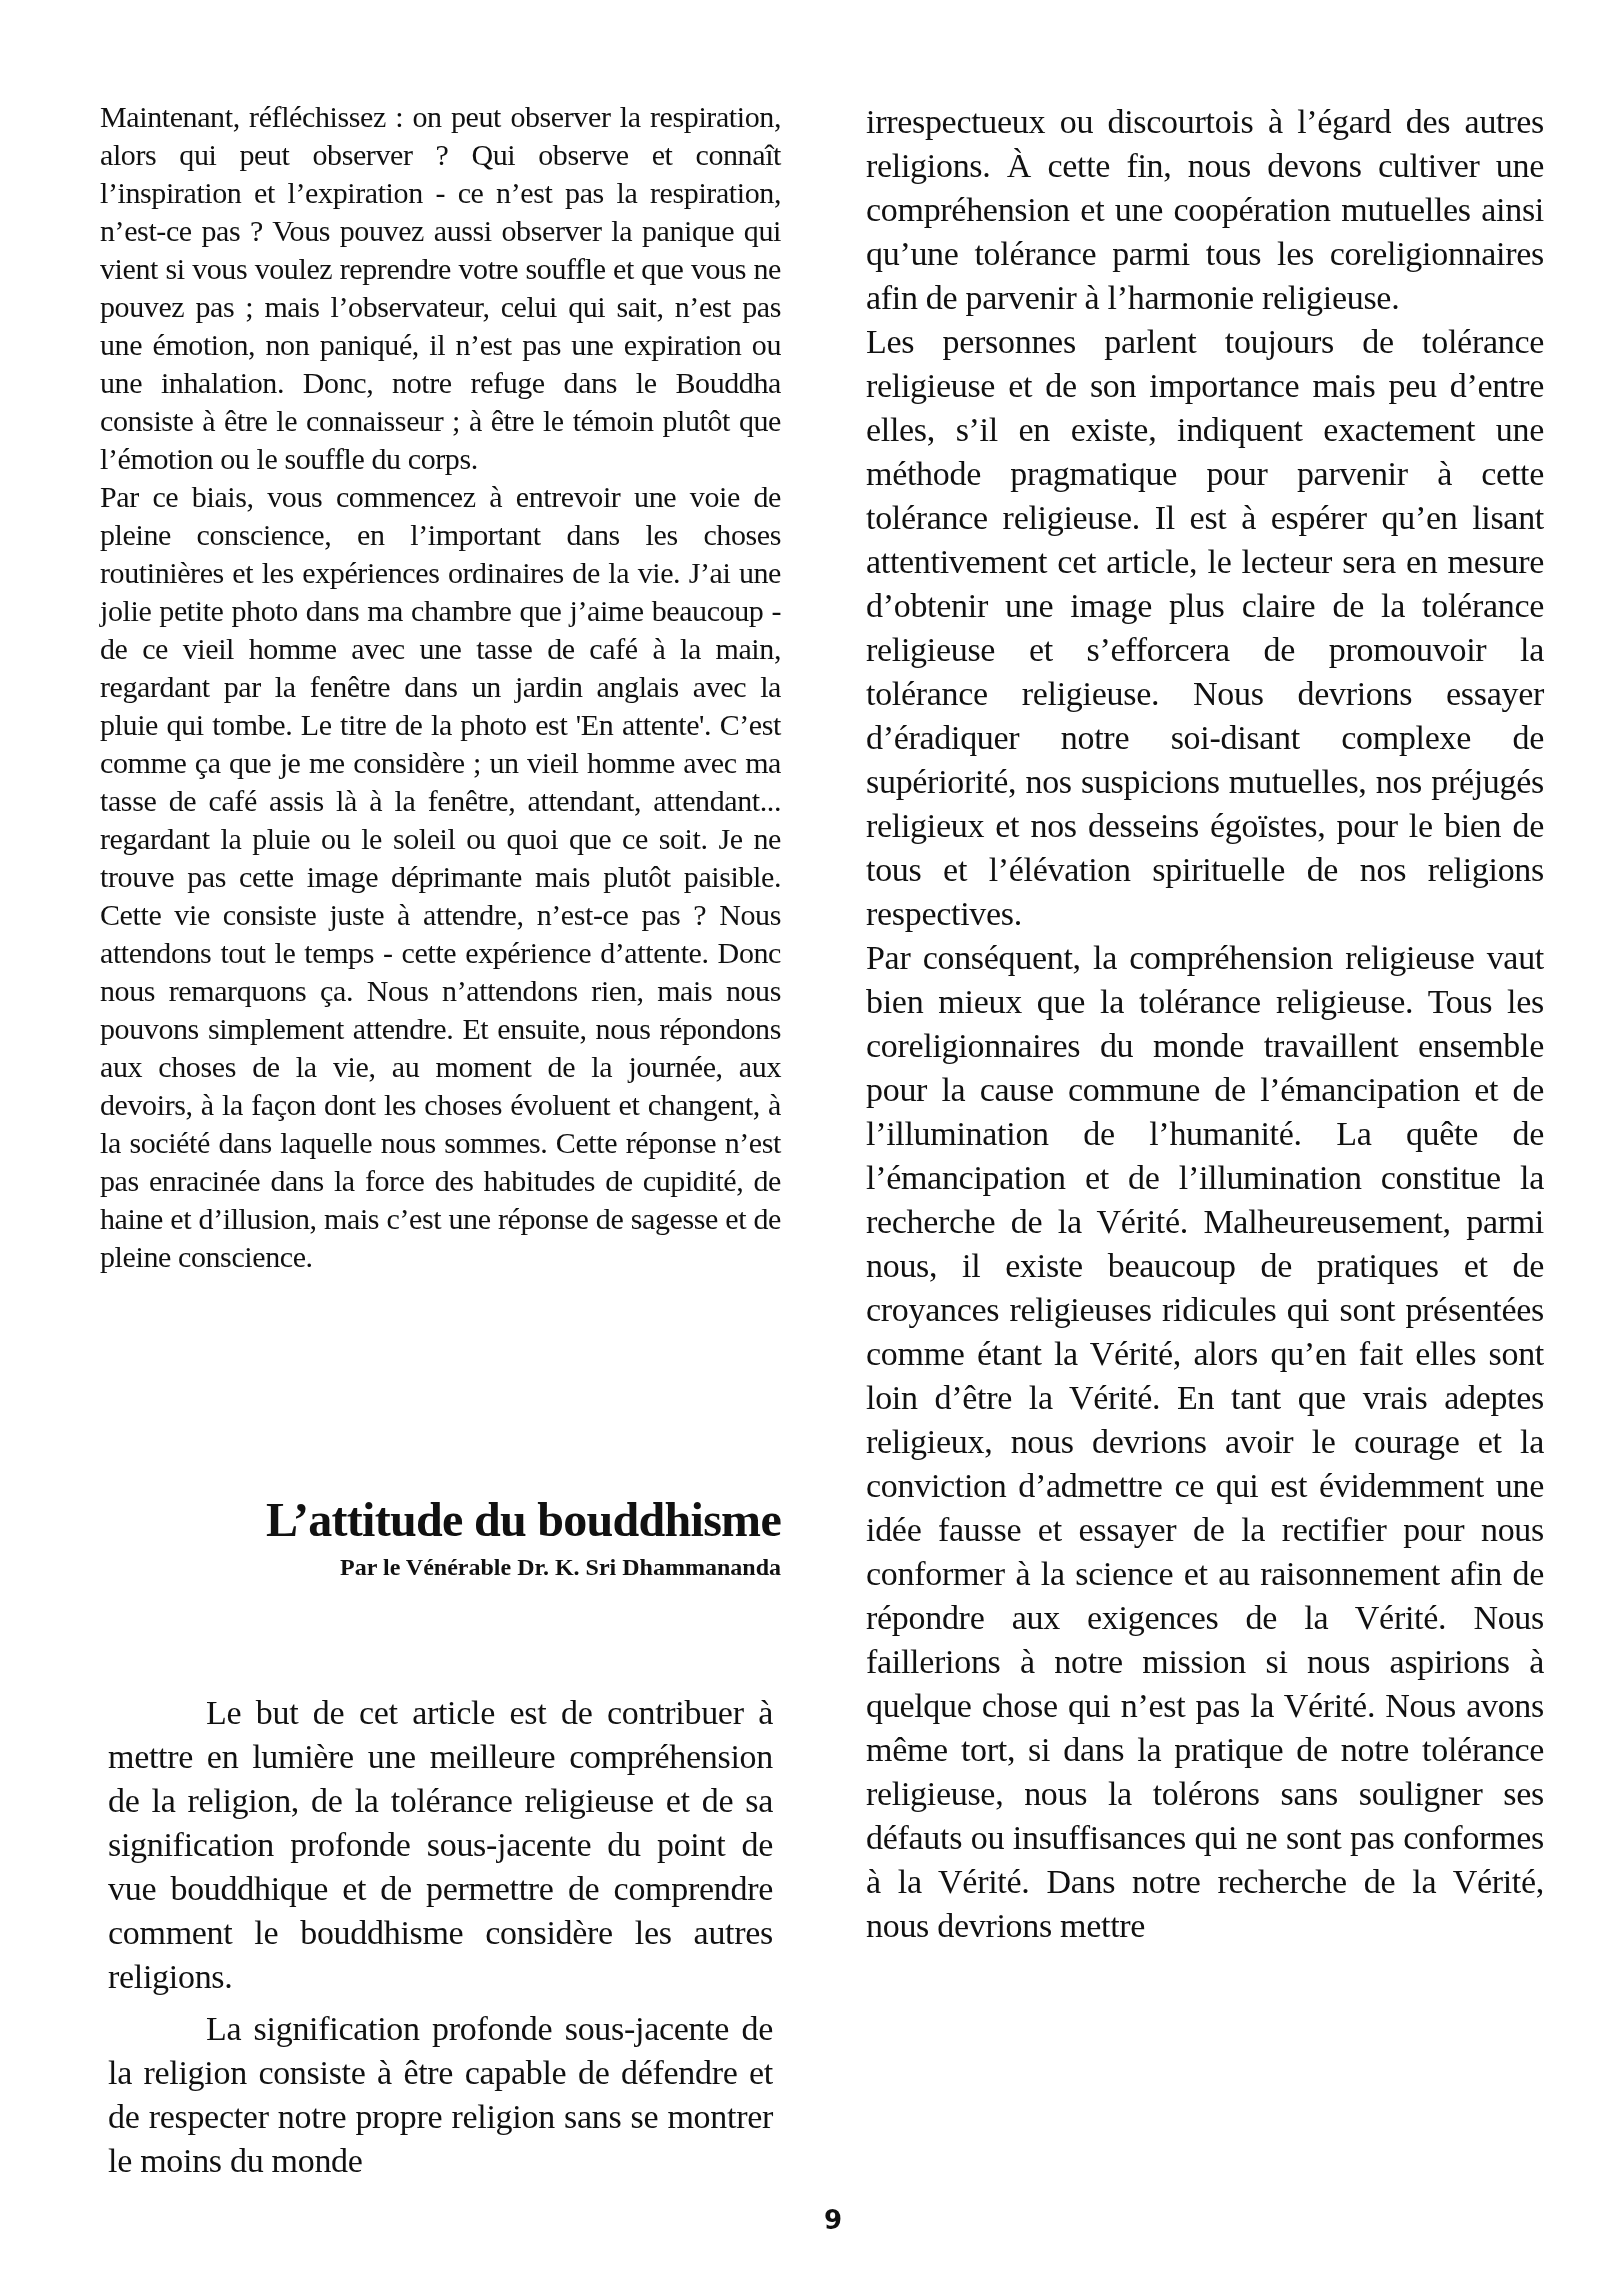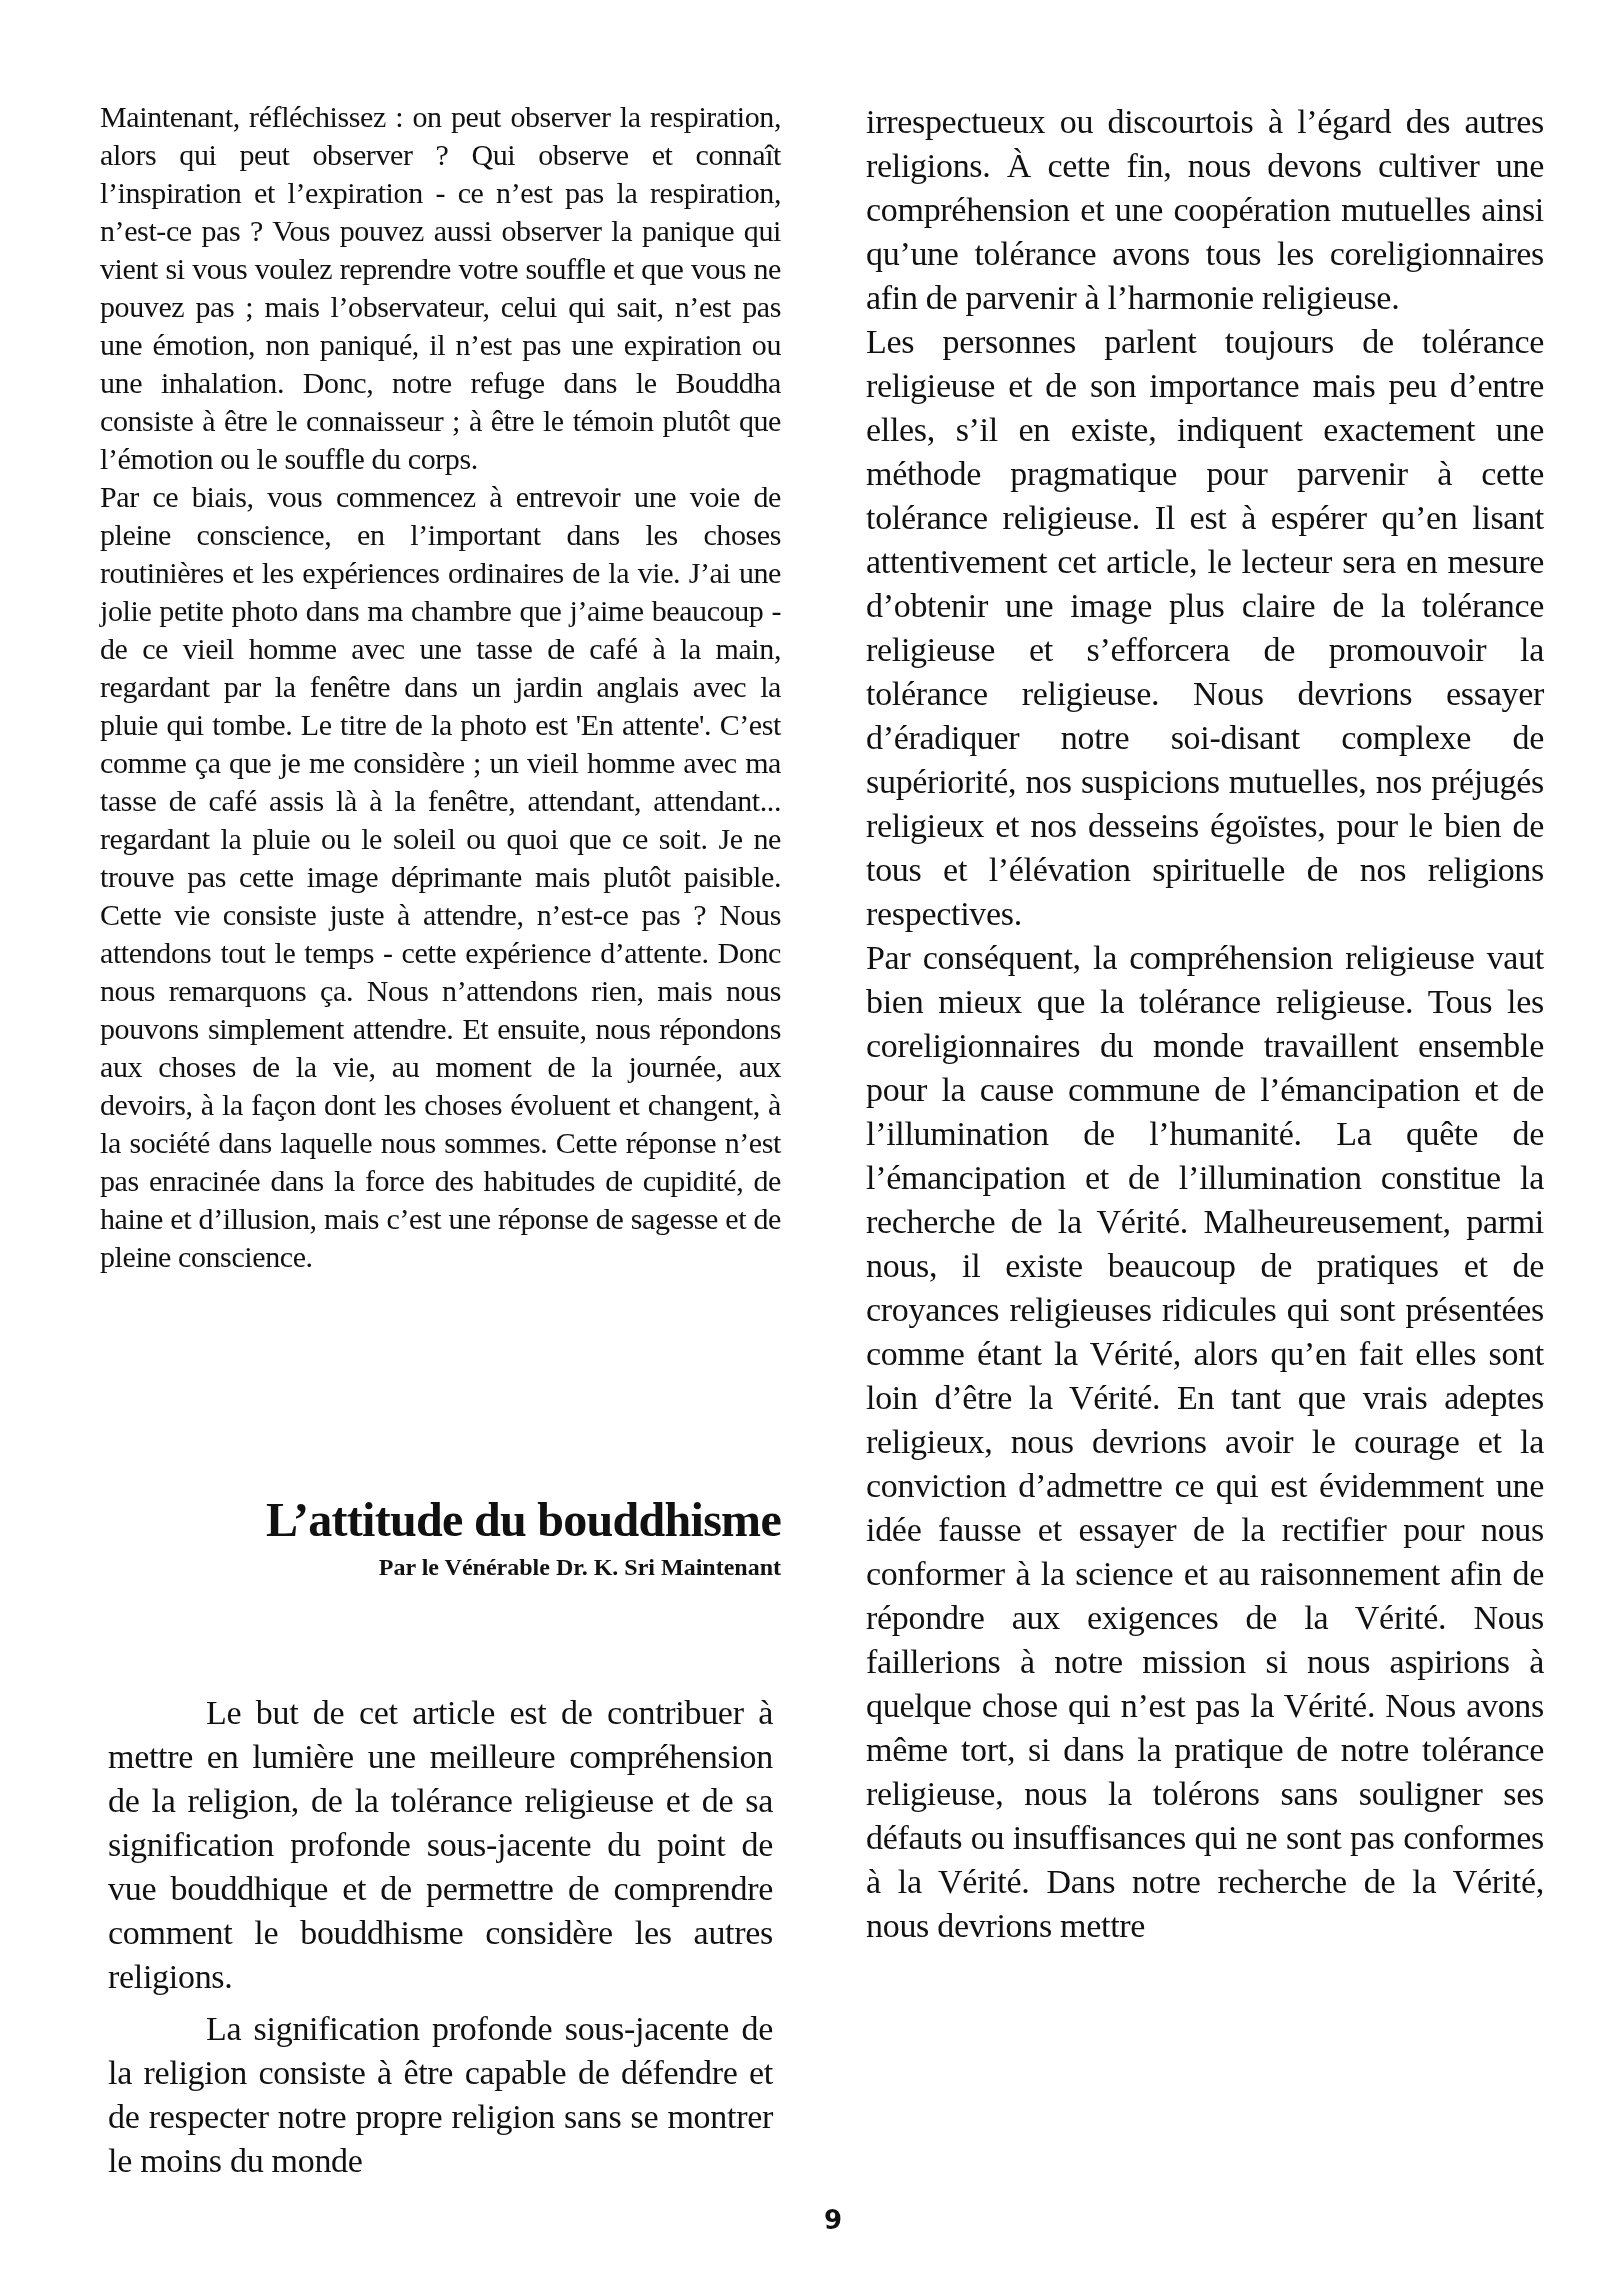--- a/index.html
+++ b/index.html
@@ -24,28 +24,28 @@
 </head>
 <body>
 
 <div class="col left-top">
   <p>Maintenant, réfléchissez : on peut observer la respiration, alors qui peut observer ? Qui observe et connaît l’inspiration et l’expiration - ce n’est pas la respiration, n’est-ce pas ? Vous pouvez aussi observer la panique qui vient si vous voulez reprendre votre souffle et que vous ne pouvez pas ; mais l’observateur, celui qui sait, n’est pas une émotion, non paniqué, il n’est pas une expiration ou une inhalation. Donc, notre refuge dans le Bouddha consiste à être le connaisseur ; à être le témoin plutôt que l’émotion ou le souffle du corps.</p>
   <p>Par ce biais, vous commencez à entrevoir une voie de pleine conscience, en l’important dans les choses routinières et les expériences ordinaires de la vie. J’ai une jolie petite photo dans ma chambre que j’aime beaucoup - de ce vieil homme avec une tasse de café à la main, regardant par la fenêtre dans un jardin anglais avec la pluie qui tombe. Le titre de la photo est 'En attente'. C’est comme ça que je me considère ; un vieil homme avec ma tasse de café assis là à la fenêtre, attendant, attendant... regardant la pluie ou le soleil ou quoi que ce soit. Je ne trouve pas cette image déprimante mais plutôt paisible. Cette vie consiste juste à attendre, n’est-ce pas ? Nous attendons tout le temps - cette expérience d’attente. Donc nous remarquons ça. Nous n’attendons rien, mais nous pouvons simplement attendre. Et ensuite, nous répondons aux choses de la vie, au moment de la journée, aux devoirs, à la façon dont les choses évoluent et changent, à la société dans laquelle nous sommes. Cette réponse n’est pas enracinée dans la force des habitudes de cupidité, de haine et d’illusion, mais c’est une réponse de sagesse et de pleine conscience.</p>
 </div>
 
 <div class="title-block">
   <h1 class="title-line">L’attitude du bouddhisme</h1>
-  <div class="author">Par le Vénérable Dr. K. Sri Maintenant</div>
+  <div class="author">Par le Vénérable Dr. K. Sri Dhammananda</div>
 </div>
 
 <div class="col left-article">
   <p>Le but de cet article est de contribuer à mettre en lumière une meilleure compréhension de la religion, de la tolérance religieuse et de sa signification profonde sous-jacente du point de vue bouddhique et de permettre de comprendre comment le bouddhisme considère les autres religions.</p>
   <p>La signification profonde sous-jacente de la religion consiste à être capable de défendre et de respecter notre propre religion sans se montrer le moins du monde</p>
 </div>
 
 <div class="col right-col">
-  <p>irrespectueux ou discourtois à l’égard des autres religions. À cette fin, nous devons cultiver une compréhension et une coopération mutuelles ainsi qu’une tolérance avons tous les coreligionnaires afin de parvenir à l’harmonie religieuse.</p>
+  <p>irrespectueux ou discourtois à l’égard des autres religions. À cette fin, nous devons cultiver une compréhension et une coopération mutuelles ainsi qu’une tolérance parmi tous les coreligionnaires afin de parvenir à l’harmonie religieuse.</p>
   <p>Les personnes parlent toujours de tolérance religieuse et de son importance mais peu d’entre elles, s’il en existe, indiquent exactement une méthode pragmatique pour parvenir à cette tolérance religieuse. Il est à espérer qu’en lisant attentivement cet article, le lecteur sera en mesure d’obtenir une image plus claire de la tolérance religieuse et s’efforcera de promouvoir la tolérance religieuse. Nous devrions essayer d’éradiquer notre soi-disant complexe de supériorité, nos suspicions mutuelles, nos préjugés religieux et nos desseins égoïstes, pour le bien de tous et l’élévation spirituelle de nos religions respectives.</p>
   <p>Par conséquent, la compréhension religieuse vaut bien mieux que la tolérance religieuse. Tous les coreligionnaires du monde travaillent ensemble pour la cause commune de l’émancipation et de l’illumination de l’humanité. La quête de l’émancipation et de l’illumination constitue la recherche de la Vérité. Malheureusement, parmi nous, il existe beaucoup de pratiques et de croyances religieuses ridicules qui sont présentées comme étant la Vérité, alors qu’en fait elles sont loin d’être la Vérité. En tant que vrais adeptes religieux, nous devrions avoir le courage et la conviction d’admettre ce qui est évidemment une idée fausse et essayer de la rectifier pour nous conformer à la science et au raisonnement afin de répondre aux exigences de la Vérité. Nous faillerions à notre mission si nous aspirions à quelque chose qui n’est pas la Vérité. Nous avons même tort, si dans la pratique de notre tolérance religieuse, nous la tolérons sans souligner ses défauts ou insuffisances qui ne sont pas conformes à la Vérité. Dans notre recherche de la Vérité, nous devrions mettre</p>
 </div>
 
 <div class="page-number">9</div>
 
 
 </body></html>

